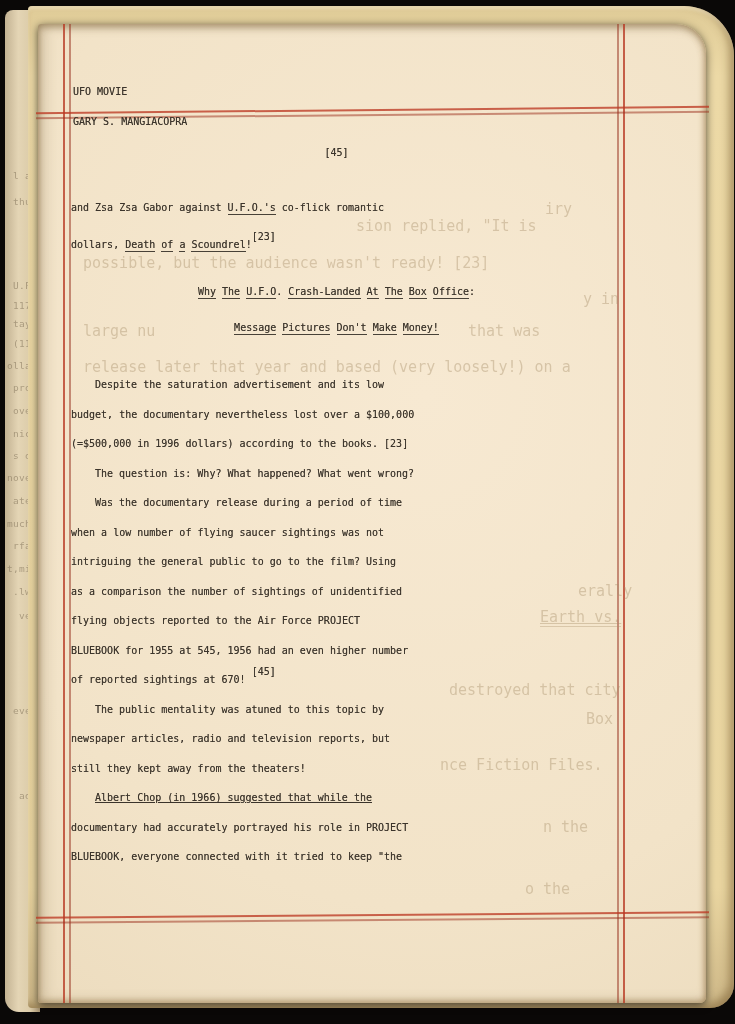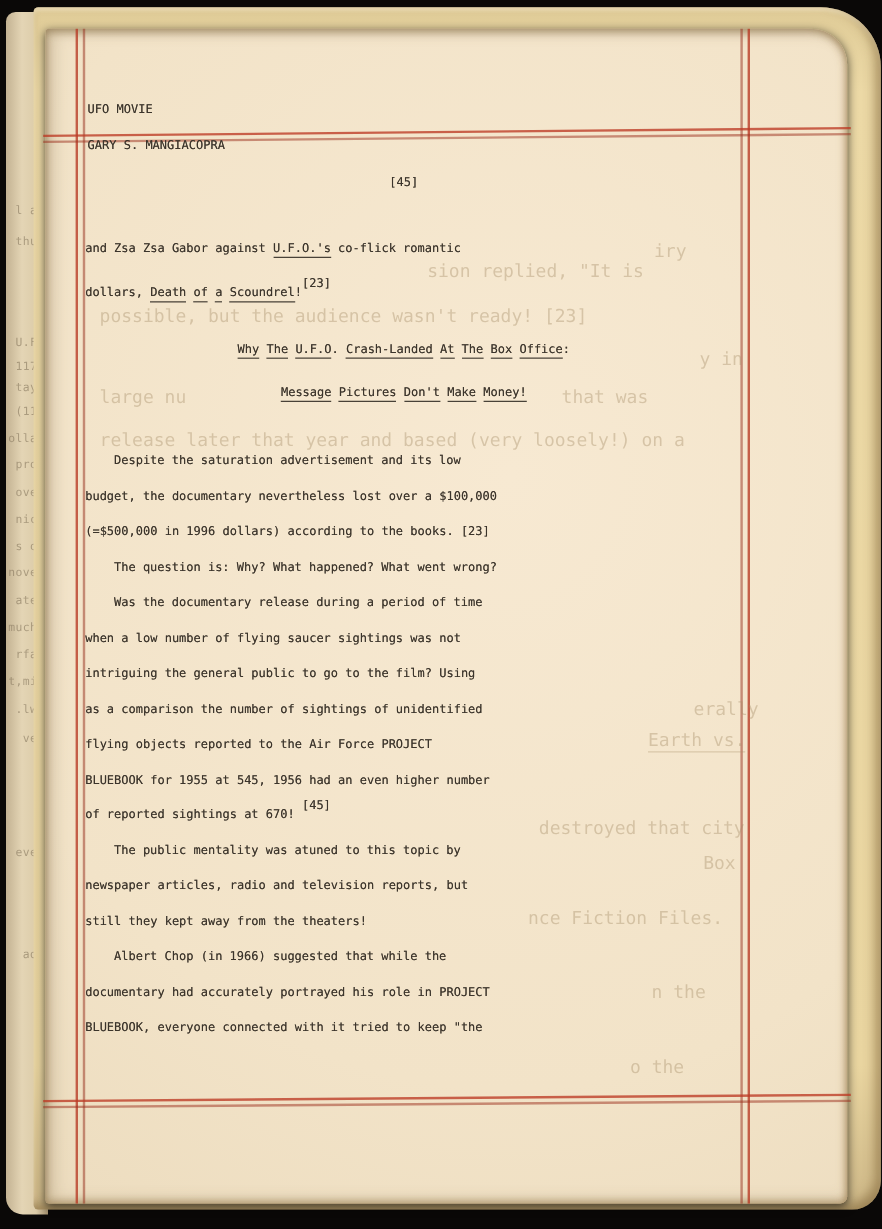--- a/index.html
+++ b/index.html
@@ -89,21 +89,21 @@
 
     <div>
         <div class="ghost" style="left: 507px; top: 178px;"><span>iry</span></div>
         <div class="ghost" style="left: 318px; top: 195px;"><span>sion replied, "It is</span></div>
         <div class="ghost" style="left: 45px; top: 232px;"><span>possible, but the audience wasn't ready! [23]</span></div>
         <div class="ghost" style="left: 545px; top: 268px;"><span>y in</span></div>
         <div class="ghost" style="left: 45px; top: 300px;"><span>large nu</span></div>
         <div class="ghost" style="left: 430px; top: 300px;"><span>that was</span></div>
         <div class="ghost" style="left: 45px; top: 336px;"><span>release later that year and based (very loosely!) on a</span></div>
         <div class="ghost" style="left: 540px; top: 528px; margin-top: 32px;"><span>erally</span></div>
-        <div class="ghost" style="left: 502px; top: 586px;"><span class="gu">Earth vs.</span></div>
+        <div class="ghost" style="left: 502px; top: 586px; text-decoration: underline;"><span class="gu">Earth vs.</span></div>
         <div class="ghost" style="left: 368px; top: 659px; margin-left: 43px;"><span>destroyed that city</span></div>
         <div class="ghost" style="left: 548px; top: 688px;"><span>Box</span></div>
         <div class="ghost" style="left: 402px; top: 734px;"><span>nce Fiction Files.</span></div>
         <div class="ghost" style="left: 505px; top: 796px;"><span>n the</span></div>
         <div class="ghost" style="left: 487px; top: 858px;"><span>o the</span></div>
       </div>
 
     <div class="tline hdr-title">UFO MOVIE</div>
     <div class="tline hdr-author">GARY S. MANGIACOPRA</div>
     <div class="tline hdr-page center">[45]</div>
@@ -120,19 +120,19 @@
         <div class="tline" style="top: 471px; left: 57px;"><span>Was the documentary release during a period of time</span></div>
         <div class="tline" style="top: 501px; left: 33px;"><span>when a low number of flying saucer sightings was not</span></div>
         <div class="tline" style="top: 530px; left: 33px;"><span>intriguing the general public to go to the film? Using</span></div>
         <div class="tline" style="top: 560px; left: 33px;"><span>as a comparison the number of sightings of unidentified</span></div>
         <div class="tline" style="top: 589px; left: 33px;"><span>flying objects reported to the Air Force PROJECT</span></div>
         <div class="tline" style="top: 619px; left: 33px;"><span>BLUEBOOK for 1955 at 545, 1956 had an even higher number</span></div>
         <div class="tline" style="top: 648px; left: 33px;"><span>of reported sightings at 670! </span><span class="sup">[45]</span></div>
         <div class="tline" style="top: 678px; left: 57px;"><span>The public mentality was atuned to this topic by</span></div>
         <div class="tline" style="top: 707px; left: 33px;"><span>newspaper articles, radio and television reports, but</span></div>
         <div class="tline" style="top: 737px; left: 33px;"><span>still they kept away from the theaters!</span></div>
-        <div class="tline" style="top: 766px; left: 57px;"><span>Albert Chop (in 1966) suggested that while the</span></div>
+        <div class="tline" style="top: 766px; left: 57px; text-decoration: underline;"><span>Albert Chop (in 1966) suggested that while the</span></div>
         <div class="tline" style="top: 796px; left: 33px;"><span>documentary had accurately portrayed his role in PROJECT</span></div>
         <div class="tline" style="top: 825px; left: 33px;"><span>BLUEBOOK, everyone connected with it tried to keep "the</span></div>
       </div>
 
   </div>
 </div>
 
 </body></html>

